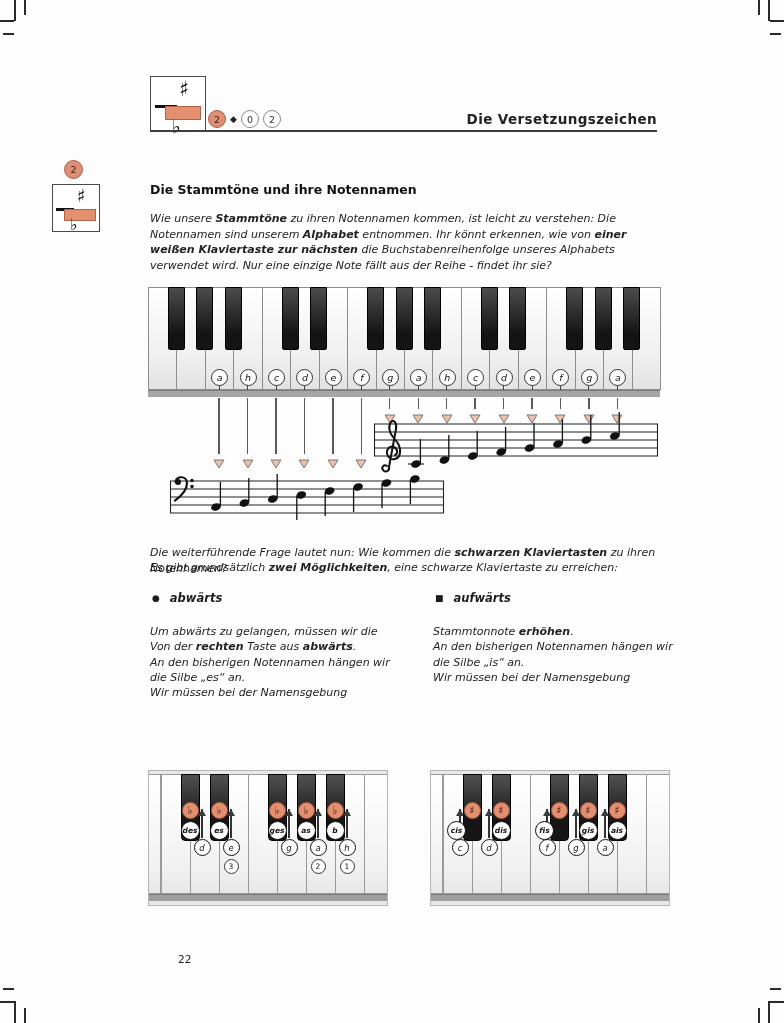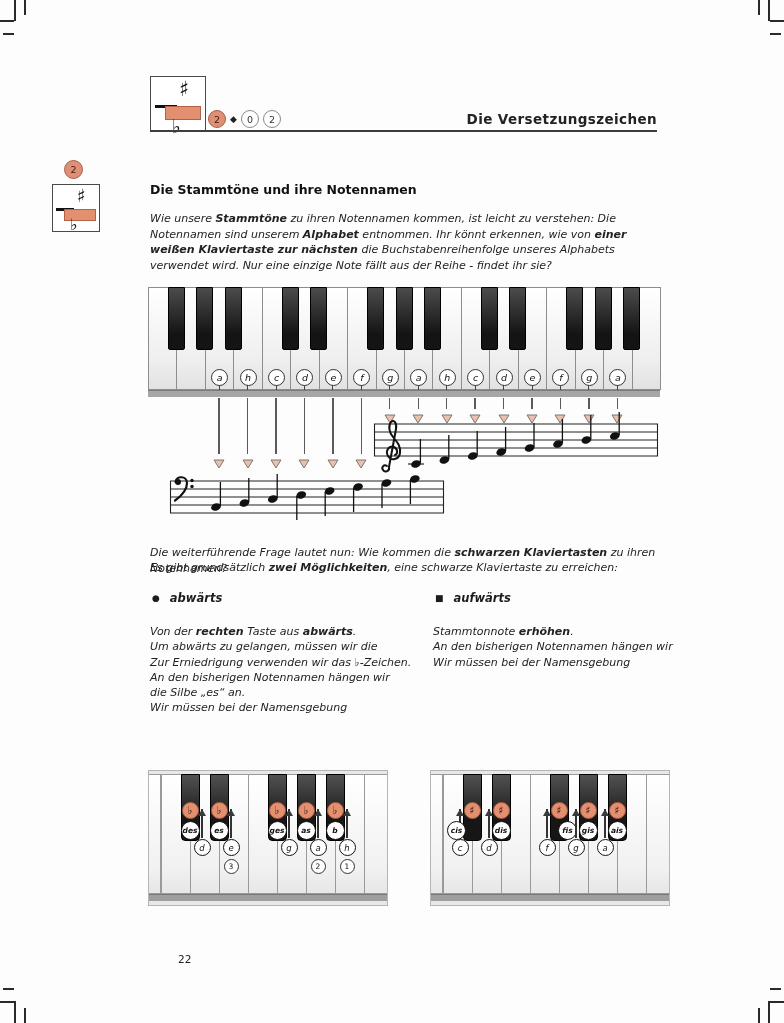--- a/index.html
+++ b/index.html
@@ -311,30 +311,30 @@
   <div class="bullethead" style="left:152px;top:591px;">
     <span class="bullet">●</span>
     <span>abwärts</span>
   </div>
   <div class="bullethead" style="left:435px;top:591px;">
     <span class="bullet">■</span>
     <span>aufwärts</span>
   </div>
 
   <div class="bodytext" id="col-left" style="left:150px;top:624px;width:300px;line-height:15.3px;">
+      <div class="colline"><span>Um abwärts zu gelangen, müssen wir die</span></div>
       <div class="colline"><span>Von der </span><span class="b">rechten</span><span> Taste aus </span><span class="b">abwärts</span><span>.</span></div>
-      <div class="colline"><span>Um abwärts zu gelangen, müssen wir die</span></div>
-      <div class="colline"><span>Zur Erniedrigung verwenden wir das ♭-Zeichen.</span></div>
       <div class="colline"><span>An den bisherigen Notennamen hängen wir</span></div>
       <div class="colline"><span>die Silbe „es“ an.</span></div>
       <div class="colline"><span>Wir müssen bei der Namensgebung</span></div>
     </div>
   <div class="bodytext" id="col-right" style="left:433px;top:624px;width:240px;line-height:15.3px;">
       <div class="colline"><span>Stammtonnote </span><span class="b">erhöhen</span><span>.</span></div>
       <div class="colline"><span>An den bisherigen Notennamen hängen wir</span></div>
+      <div class="colline"><span>die Silbe „is“ an.</span></div>
       <div class="colline"><span>Wir müssen bei der Namensgebung</span></div>
     </div>
 
   <div class="closeup" id="flats-closeup" style="left:148px;top:770px;">
       <div class="cw" style="left: -18px; width: 30px;"></div>
       <div class="cw" style="left: 12px; width: 30px;"></div>
       <div class="cw" style="left: 41px; width: 30px;"></div>
       <div class="cw" style="left: 70px; width: 30px;"></div>
       <div class="cw" style="left: 99px; width: 30px;"></div>
       <div class="cw" style="left: 128px; width: 30px;"></div>
@@ -412,21 +412,21 @@
         </svg></div>
       <div class="ccirc corange" style="left: 61.5px; top: 31px;">♯</div>
       <div class="ccirc cname" style="left: 60.5px; top: 50px;">dis</div>
       <div class="ccirc cletter" style="left: 49.5px; top: 68px;">d</div>
       <div class="cb" style="left: 118.5px;"></div>
       <div class="cstem" style="left: 115.35px; top: 38px; height: 29px;"></div>
       <div style="position: absolute; left: 112px; top: 31px;"><svg width="8" height="8" viewBox="0 0 8 8">
           <polygon points="4,0 0,7 8,7" fill="#3a3a3a"></polygon>
         </svg></div>
       <div class="ccirc corange" style="left: 119.5px; top: 31px;">♯</div>
-      <div class="ccirc cname" style="left: 127px; top: 50px;">fis</div>
+      <div class="ccirc cname" style="left: 104px; top: 50px;">fis</div>
       <div class="ccirc cletter" style="left: 107.5px; top: 68px;">f</div>
       <div class="cb" style="left: 147.5px;"></div>
       <div class="cstem" style="left: 144.35px; top: 38px; height: 29px;"></div>
       <div style="position: absolute; left: 141px; top: 31px;"><svg width="8" height="8" viewBox="0 0 8 8">
           <polygon points="4,0 0,7 8,7" fill="#3a3a3a"></polygon>
         </svg></div>
       <div class="ccirc corange" style="left: 148.5px; top: 31px;">♯</div>
       <div class="ccirc cname" style="left: 147.5px; top: 50px;">gis</div>
       <div class="ccirc cletter" style="left: 136.5px; top: 68px;">g</div>
       <div class="cb" style="left: 176.5px;"></div>

